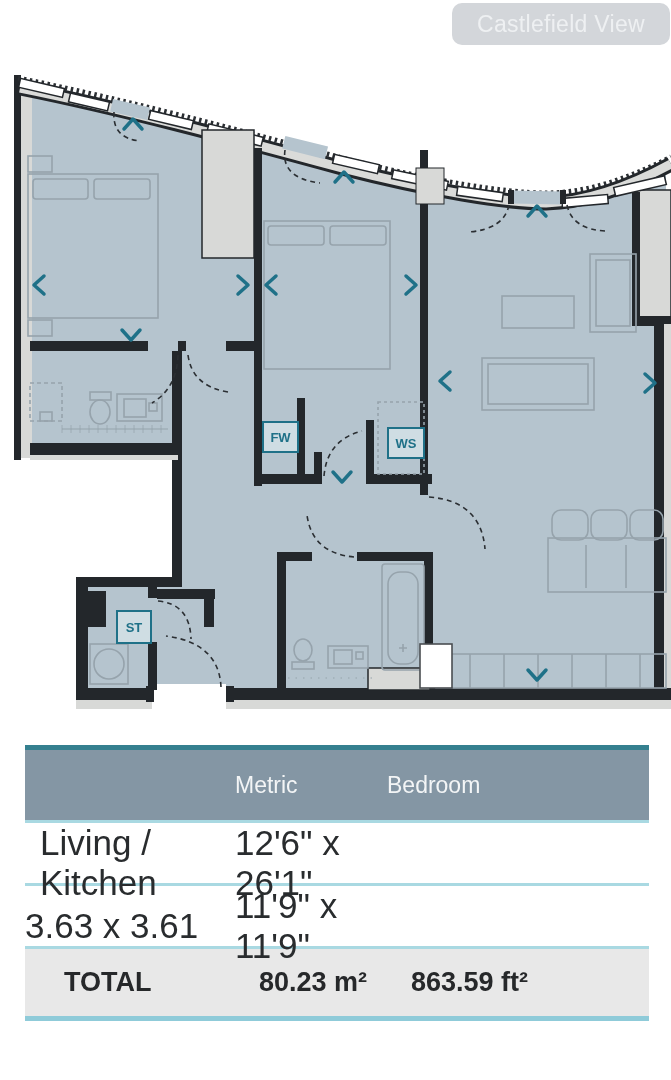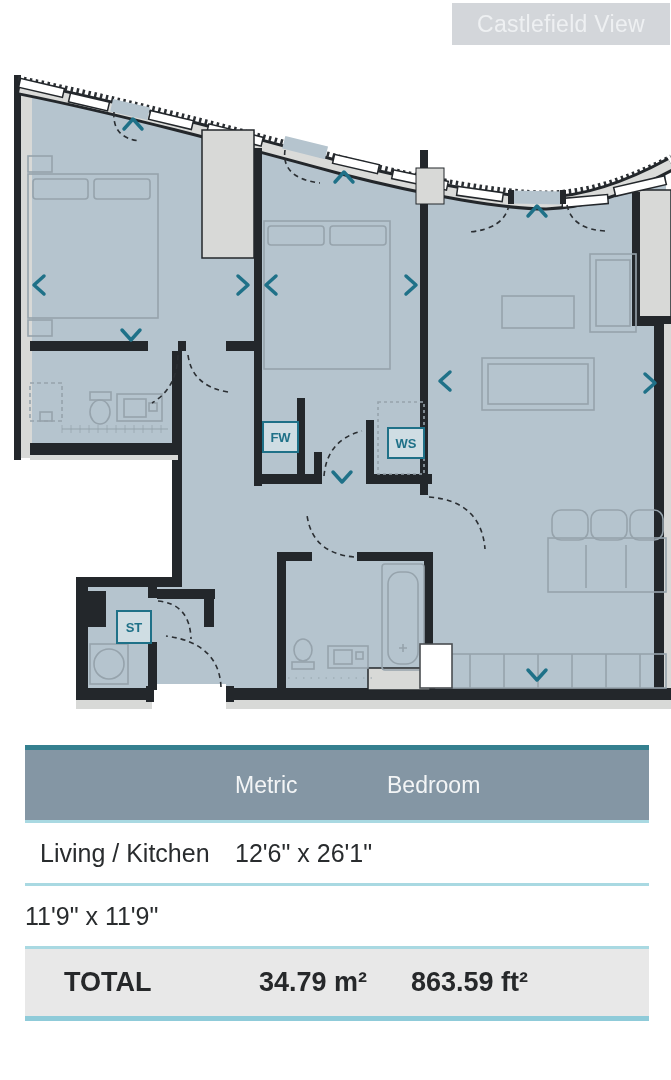--- a/index.html
+++ b/index.html
@@ -1,28 +1,28 @@
 <!DOCTYPE html>
 <html><head>
 <meta charset="utf-8">
 <style>
   html,body{margin:0;padding:0;background:#ffffff;}
   .stage{position:relative;width:671px;height:1080px;background:#ffffff;overflow:hidden;
          font-family:"Liberation Sans", sans-serif;}
   
   .badge{position:absolute;left:452px;top:3px;width:218px;height:42px;background:#d3d6da;
-         color:#eef0f2;font-size:23px;line-height:42px;text-align:center;letter-spacing:.3px;}
+         color:#eef0f2;font-size:23px;line-height:42px;text-align:center;letter-spacing:.3px;border-radius:10px;}
   
   .plan{position:absolute;left:0;top:0;width:671px;height:730px;}
   
   .dims{position:absolute;left:25px;top:745px;width:624px;
         border-top:5px solid #35808f;border-bottom:5px solid #8fcbd9;}
   .trow{display:grid;grid-template-columns:210px 152px 1fr;align-items:center;}
   .thead{height:70px;background:#8496a4;color:#f3f5f6;font-size:23px;border-bottom:3px solid #a9d9e2;}
-  .tbody{height:60px;background:#ffffff;color:#292c2e;font-size:25px;border-bottom:3px solid #a9d9e2;}
+  .tbody{height:60px;background:#ffffff;color:#292c2e;font-size:35px;border-bottom:3px solid #a9d9e2;}
   .tbody:nth-of-type(4){border-bottom:3px solid #a9d9e2;}
   .ttotal{height:67px;background:#e8e8e8;color:#26282a;font-size:27px;font-weight:bold;padding-left:24px;}
   .cell-name{padding-left:15px;}
   .cell{padding-left:0;}
 </style>
 </head>
 <body>
 
 <div class="stage">
 
@@ -247,24 +247,25 @@
       <div class="cell">Metric</div>
       <div class="cell">Bedroom</div>
     </div>
 
     <div class="trow tbody">
       <div class="cell-name">Living / Kitchen</div>
       <div class="cell">12'6" x 26'1"</div>
     </div>
 
     <div class="trow tbody">
+      <div class="cell">3.63 x 3.61</div>
       <div class="cell">11'9" x 11'9"</div>
     </div>
 
 
     <div class="trow ttotal">
       <div class="cell-name">TOTAL</div>
-      <div class="cell">34.79 m²</div>
+      <div class="cell">80.23 m²</div>
       <div class="cell">863.59 ft²</div>
     </div>
   </div>
 
 </div>
 
 </body></html>

